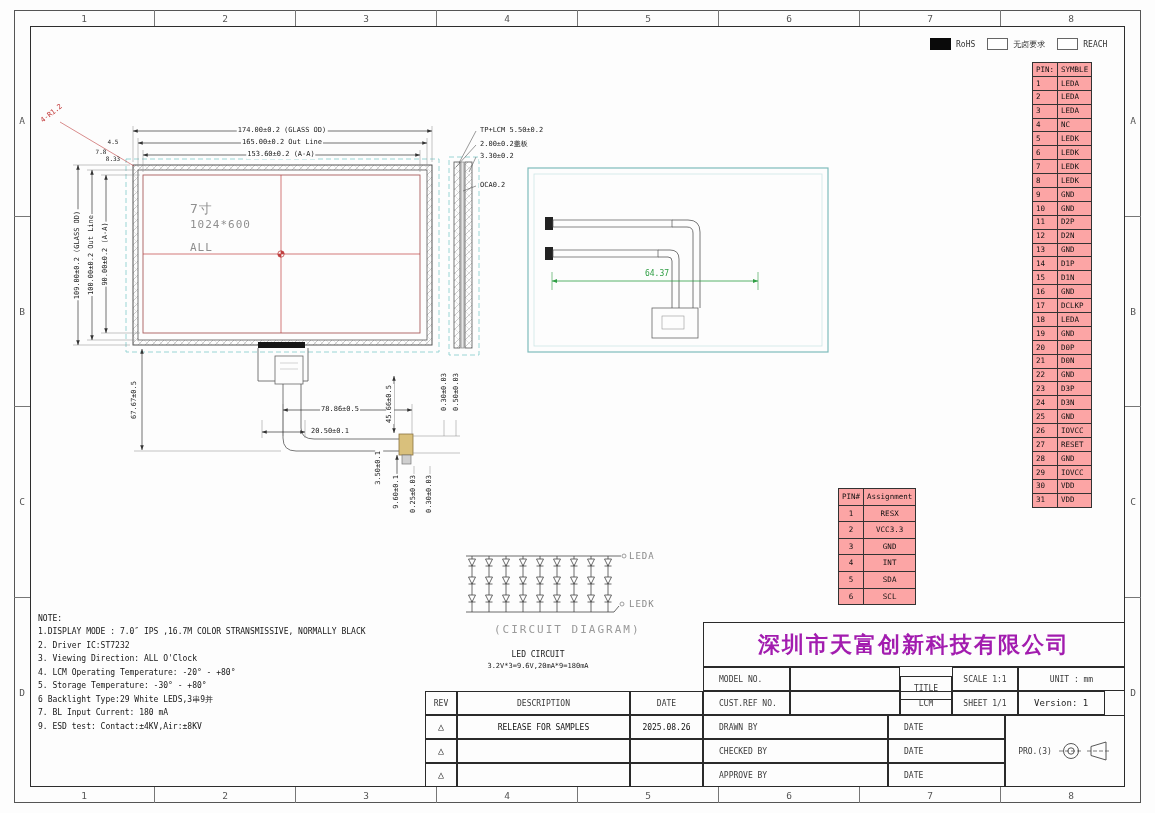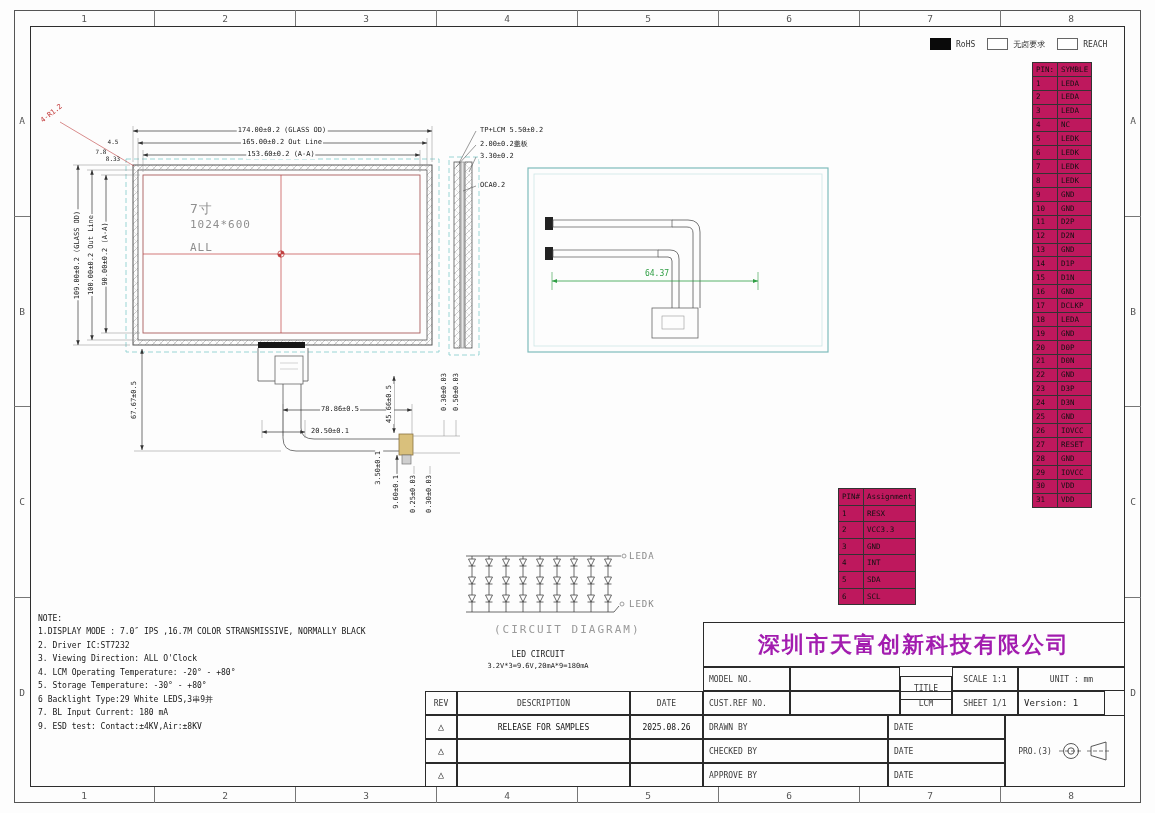--- a/index.html
+++ b/index.html
@@ -19,27 +19,27 @@
 .lbl.nobg{background:transparent}
 .vlbl{position:absolute;font-size:7px;line-height:1.1;color:#222;white-space:nowrap;transform:translate(-50%,-50%) rotate(-90deg);background:#fdfdfd;padding:0 1px;z-index:3}
 .red{color:#c03030}
 .green{color:#2f9e44}
 .screen-txt{position:absolute;color:#8f8f8f;letter-spacing:1px;z-index:3}
 .comp{position:absolute;display:flex;align-items:center;gap:12px;z-index:3}
 .comp-item{display:flex;align-items:center;gap:5px}
 .comp-swatch{width:21px;height:12px;border:1px solid #666;background:#fff}
 .comp-swatch.filled{background:#0a0a0a;border-color:#0a0a0a}
 .comp-label{font-size:8px;color:#333}
-table.dtable{position:absolute;border-collapse:collapse;background:#be185d;z-index:3}
+table.dtable{position:absolute;border-collapse:collapse;background:#fca5a5;z-index:3}
 table.dtable th,table.dtable td{border:1px solid #333;font-weight:400;font-size:7.5px;color:#111;padding:0 3px;text-align:left;white-space:nowrap}
 #pin-table td,#pin-table th{height:13.9px;line-height:1}
-#tp-table td,#tp-table th{height:16.6px;line-height:1;text-align:left}
+#tp-table td,#tp-table th{height:16.6px;line-height:1;text-align:center}
 .cell{position:absolute;border:1px solid #2a2a2a;display:flex;align-items:center;font-size:8px;color:#3a3a3a;z-index:3;background:transparent}
 .cell.center{justify-content:center}
-.cell.pad{padding-left:5px}
+.cell.pad{padding-left:15px}
 .cell.big{font-family:"DejaVu Serif",serif;font-size:22px;font-weight:600;color:#a21caf;letter-spacing:2px;justify-content:center}
 .notes{position:absolute;left:38px;top:612px;font-size:8px;color:#151515;line-height:1.68;z-index:3}
 .notes .nline{white-space:nowrap}
 .caption{position:absolute;font-size:11px;color:#9a9a9a;letter-spacing:2px;white-space:nowrap;z-index:3}
 .cktlbl{position:absolute;font-size:9px;color:#8a8a8a;letter-spacing:1px;white-space:nowrap;transform:translate(0,-50%);z-index:3}
 .tri{font-size:10px;color:#333;line-height:1}
 .ver{font-size:9px;color:#222}
 </style>
 </head>
 <body>

